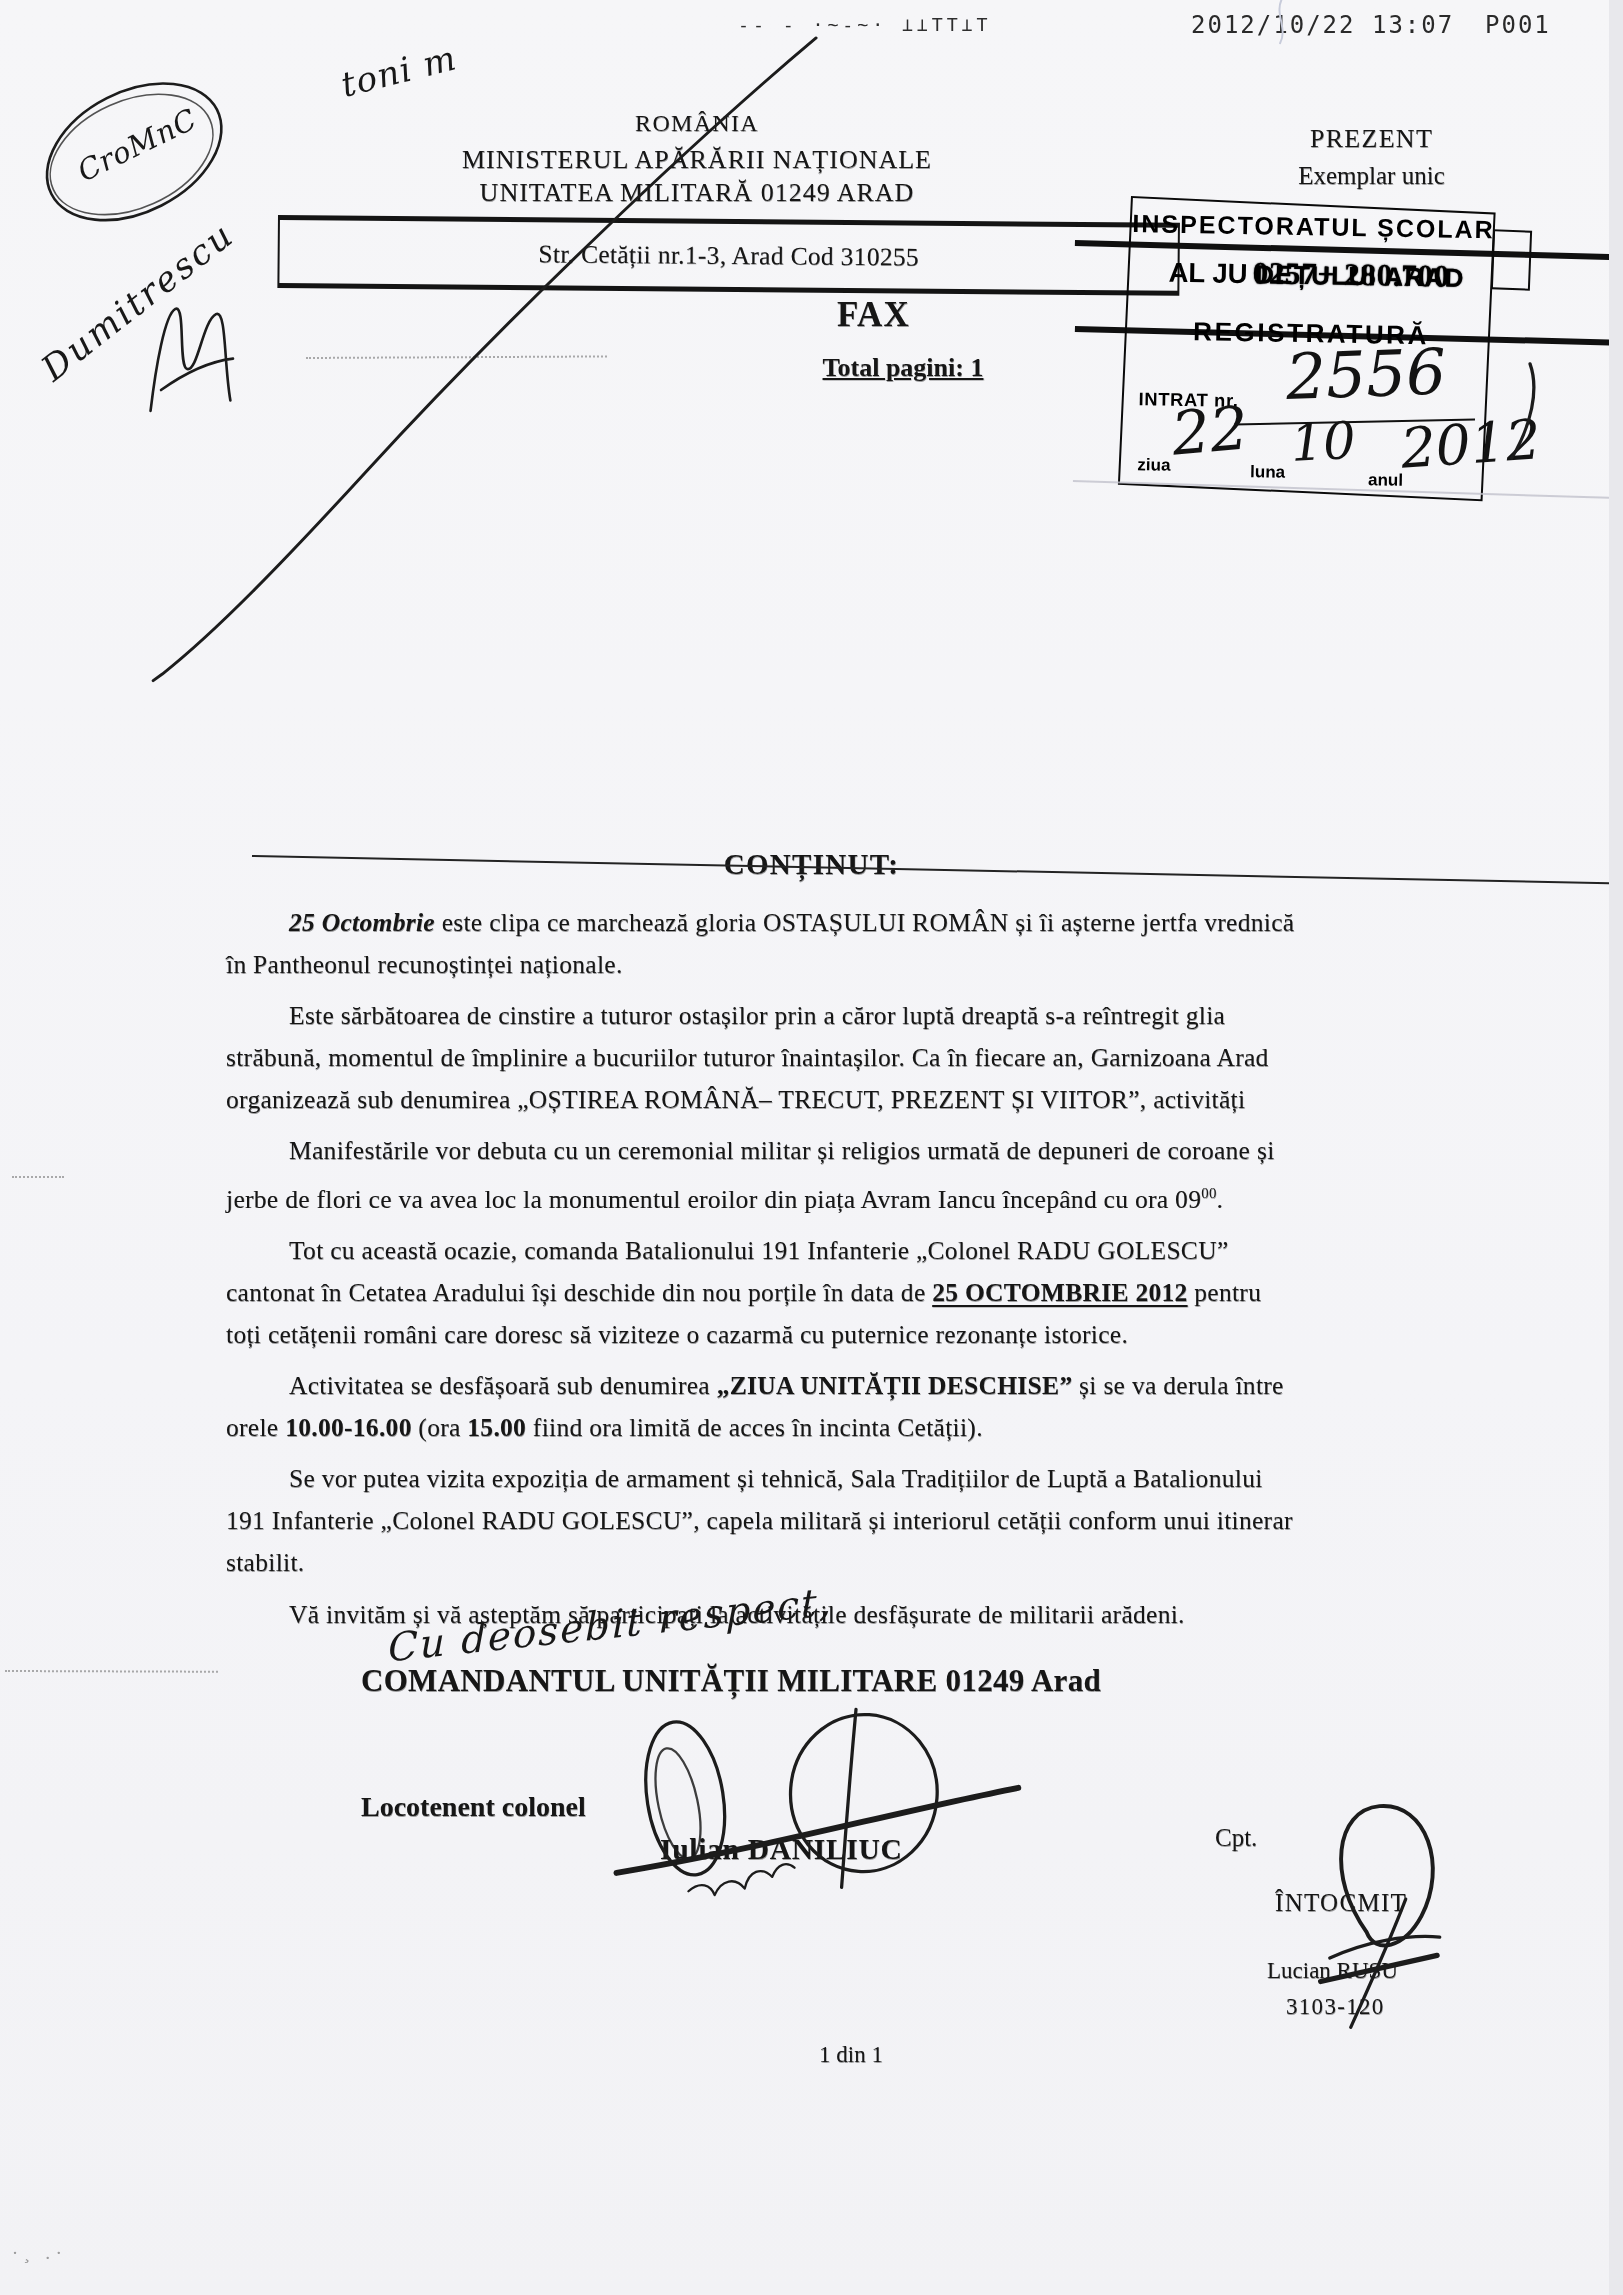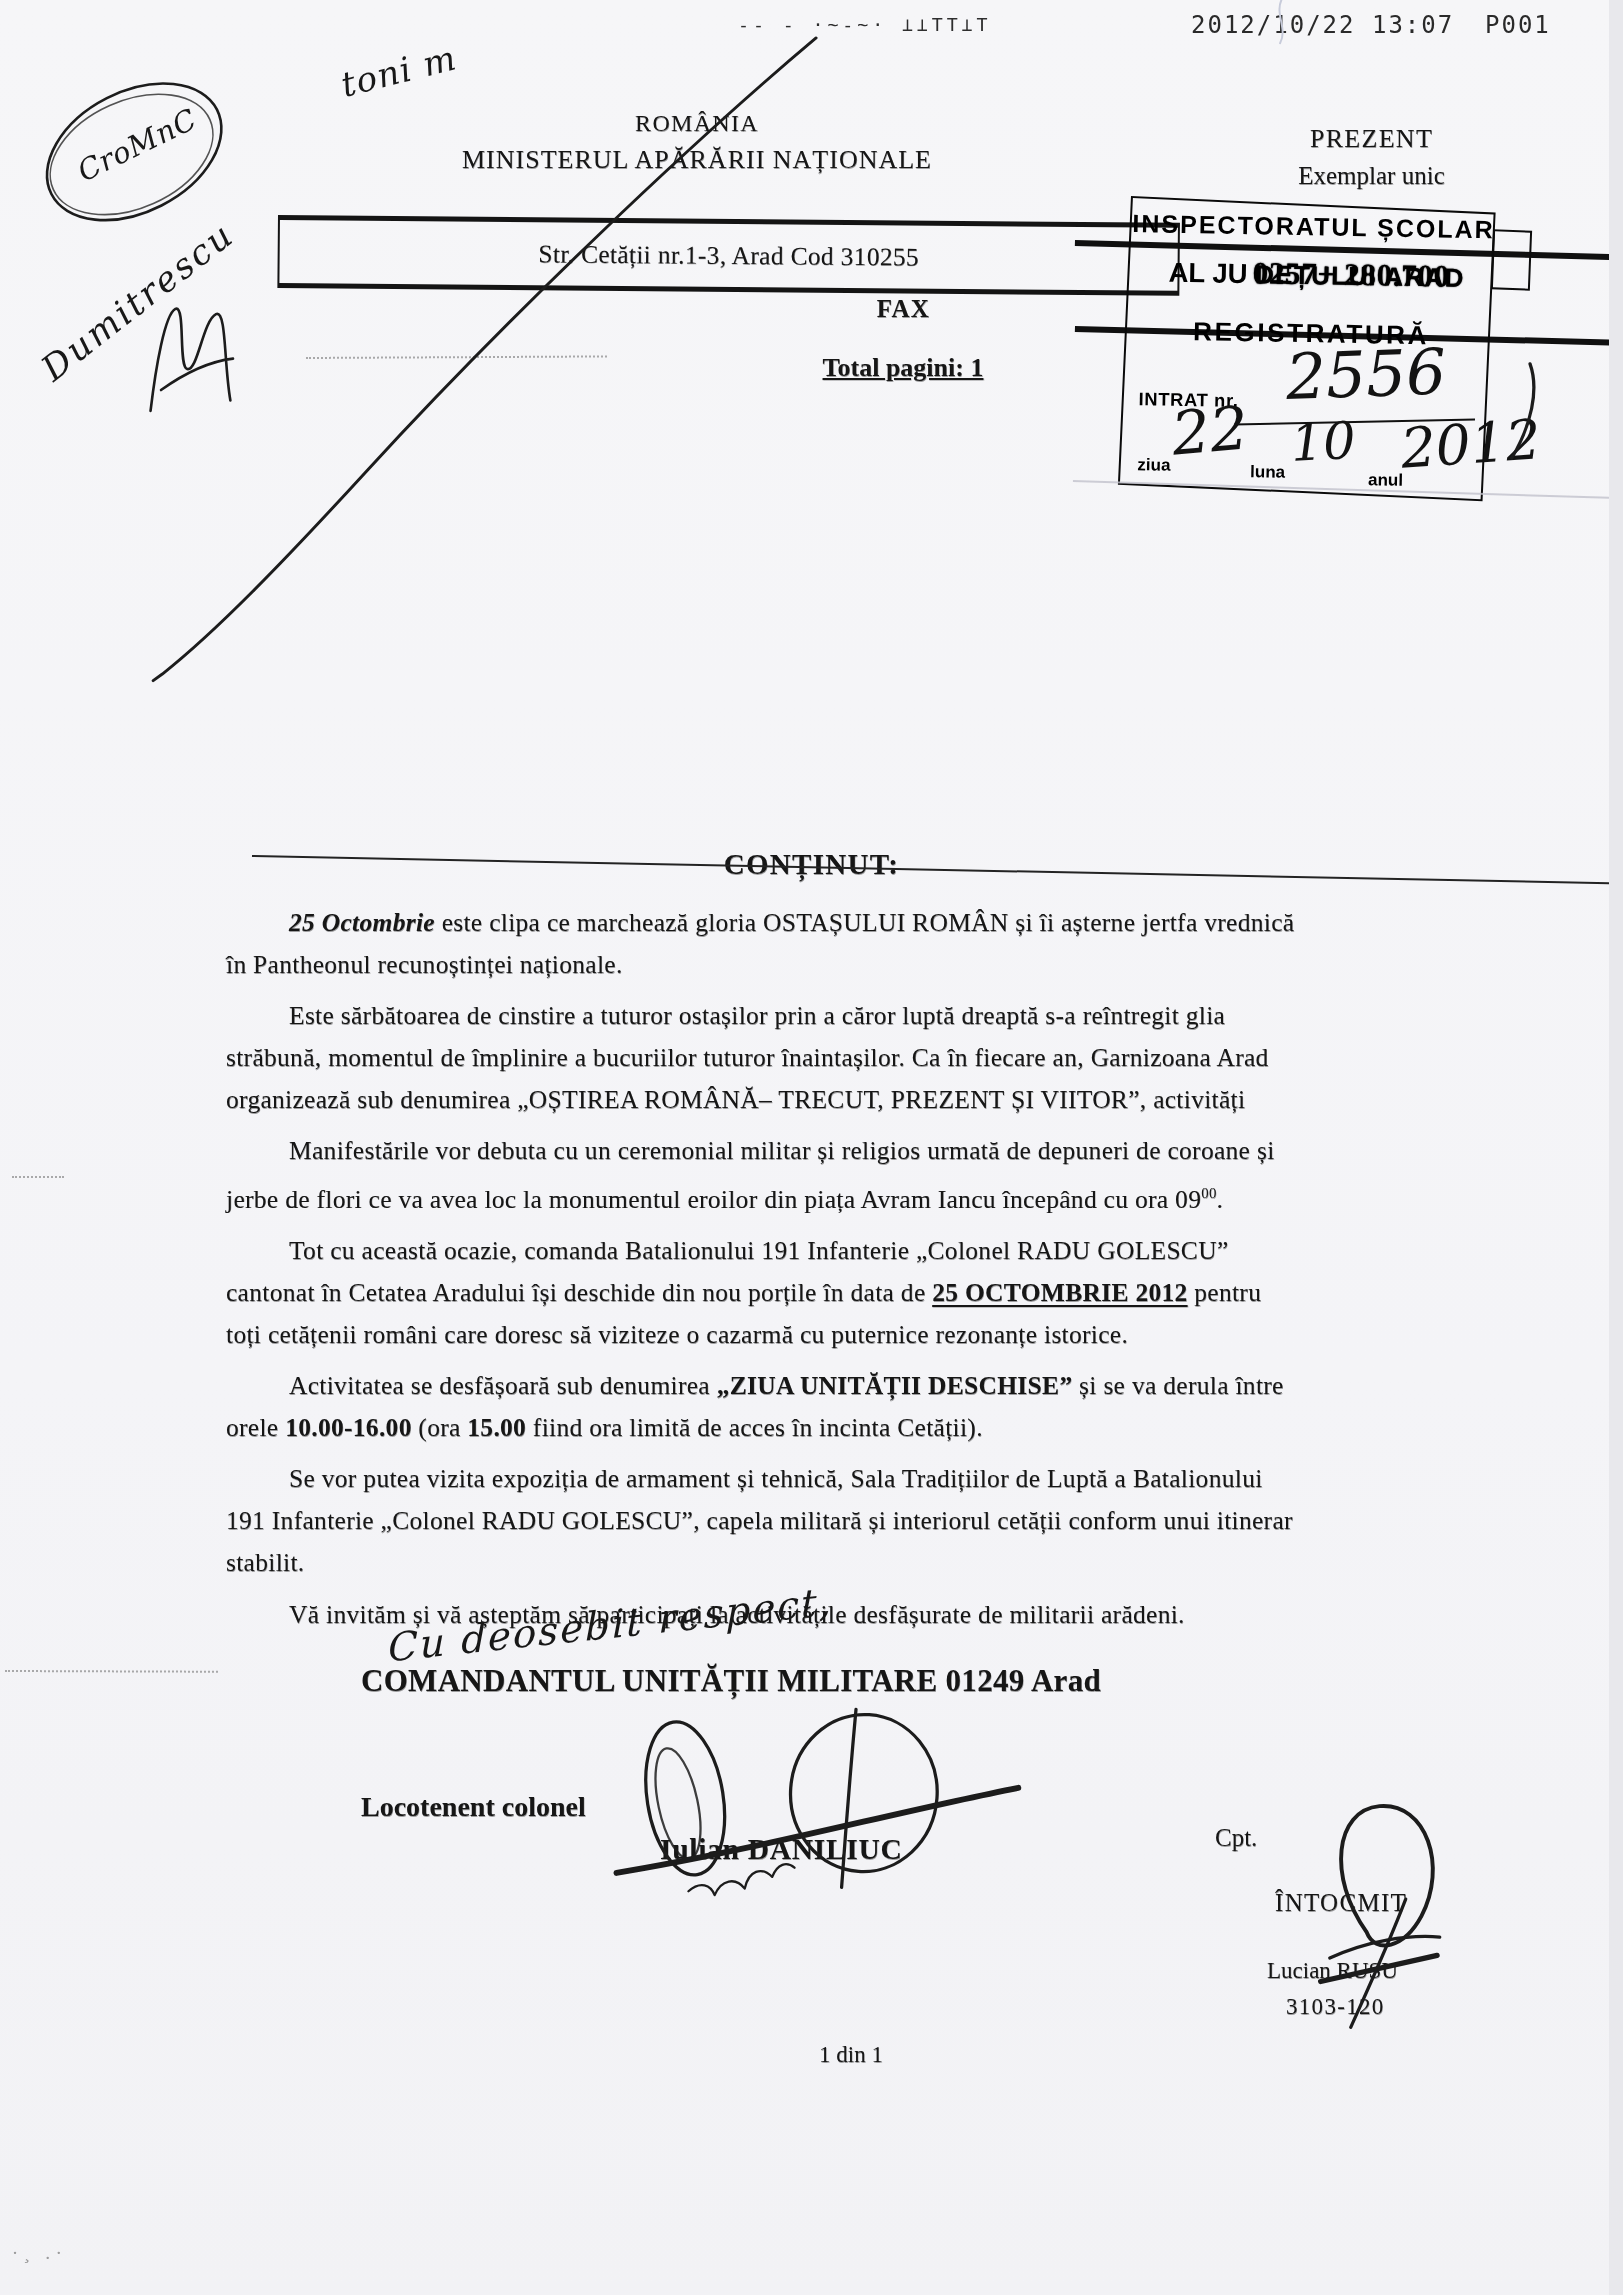--- a/index.html
+++ b/index.html
@@ -38,33 +38,34 @@
 <body>
 
 <div class="page">
 
   <div class="abs mono" style="left:738px;top:14.4px;font-size:18.3px;letter-spacing:3.9px;color:#2e2e2e;">-- - ·~-~· ⊥⊥TT⊥T</div>
   <div class="abs mono" style="left:1191px;top:10.5px;font-size:24px;letter-spacing:2px;color:#2a2a2a;">2012/10/22 13:07</div>
   <div class="abs mono" style="left:1485px;top:10.5px;font-size:24px;letter-spacing:2px;color:#2a2a2a;">P001</div>
 
   <div class="abs center scan nowrap" style="left:275px;top:110px;width:844px;font-size:24px;letter-spacing:1.3px;">ROMÂNIA</div>
   <div class="abs center scan nowrap" style="left:275px;top:145px;width:844px;font-size:26px;letter-spacing:1px;">MINISTERUL APĂRĂRII NAȚIONALE</div>
+  <div class="abs center scan nowrap" style="left:275px;top:178px;width:844px;font-size:26px;letter-spacing:1px;">UNITATEA MILITARĂ 01249 ARAD</div>
 
   <div class="abs center scan" style="left:1244px;top:124px;width:255px;font-size:26px;letter-spacing:1.3px;">PREZENT</div>
   <div class="abs center scan" style="left:1244px;top:162px;width:255px;font-size:25px;">Exemplar unic</div>
 
   <div class="abs addrbox scan">
     <span>Str. Cetății nr.1-3, Arad Cod 310255</span>
   </div>
 
   <div class="abs rule" style="left:1075px;top:240px;width:553px;height:5.9px;transform:rotate(1.5deg);"></div>
   <div class="abs rule" style="left:1075px;top:326px;width:553px;height:5.9px;transform:rotate(1.45deg);"></div>
   <div class="abs" style="left:1492px;top:230px;width:35px;height:56px;border:2.6px solid #0c0c0c;transform:rotate(2.2deg);"></div>
 
-  <div class="abs center scan b" style="left:838px;top:295px;width:131px;font-size:25px;letter-spacing:1.3px;">FAX</div>
+  <div class="abs center scan b" style="left:808px;top:295px;width:131px;font-size:35px;letter-spacing:1.3px;">FAX</div>
   <div class="abs center scan b" style="left:759px;top:353px;width:288px;font-size:26px;text-decoration:underline;">Total pagini: 1</div>
 
   <div class="abs stampbox">
     <div class="stampinner">
       <div class="abs center nowrap" style="left:0;top:10.5px;width:100%;font-size:25px;font-weight:700;letter-spacing:2px;">INSPECTORATUL ȘCOLAR</div>
       <div class="abs nowrap" style="left:37px;top:58px;font-size:27.5px;font-weight:700;">
         <span>AL JU</span>
         <span class="overlapwrap">
           <span style="left:0;top:1.3px;font-size:26px;letter-spacing:1.3px;text-shadow:0 0 1.3px #000;">DEȚULUI ARAD</span>
           <span style="left:-2.6px;top:-2.6px;font-family:'Liberation Serif',serif;font-weight:900;font-size:31px;letter-spacing:0.7px;text-shadow:0 0 1.6px #000;">0257+ 280.700</span>

